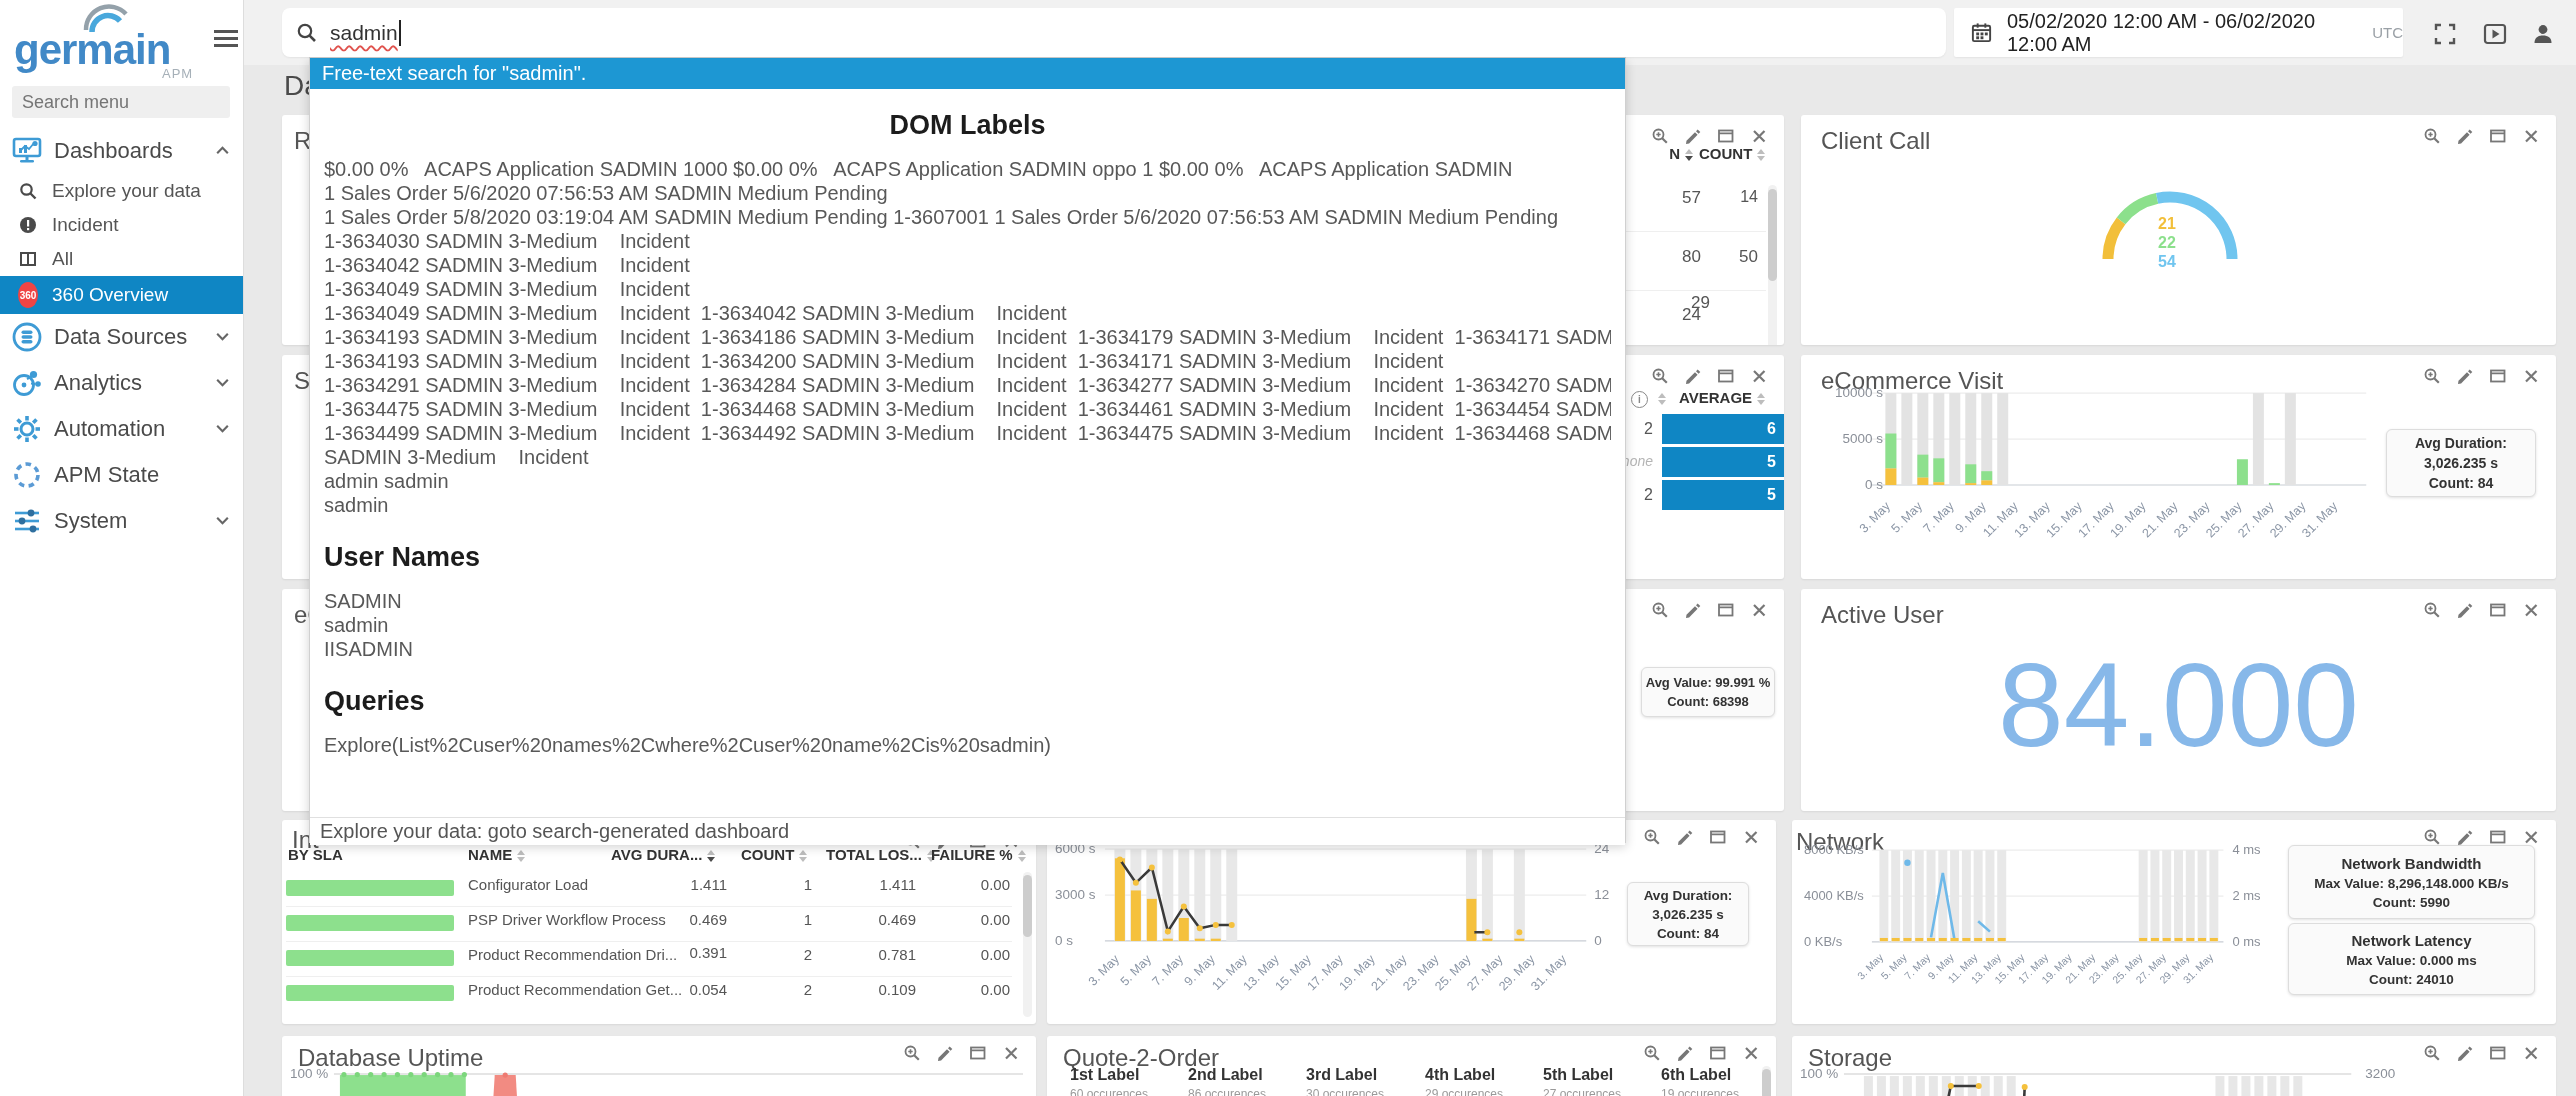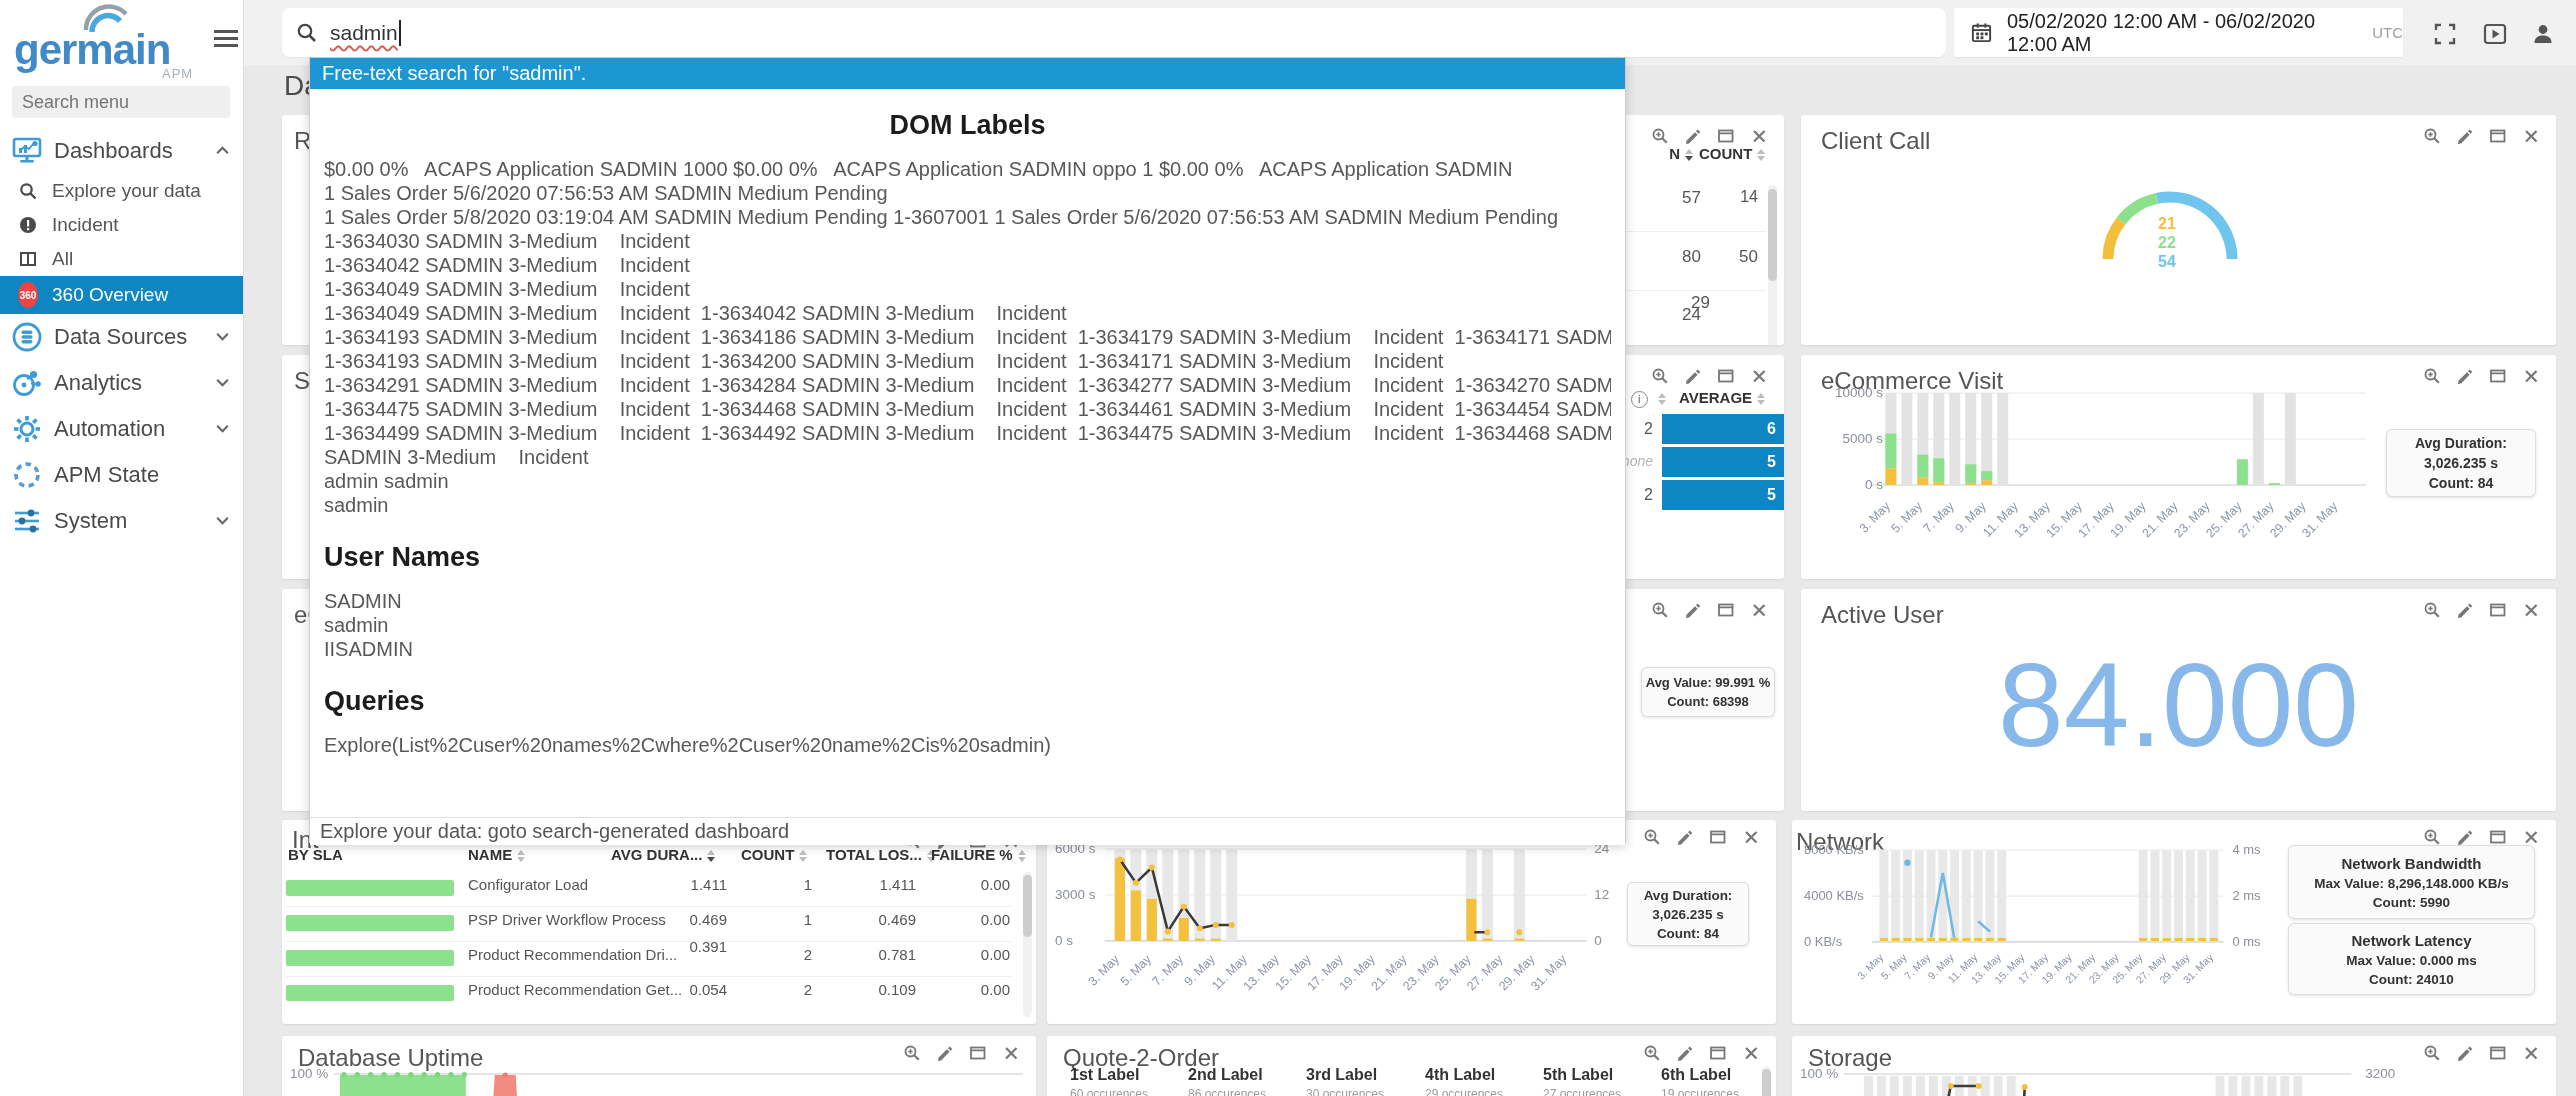--- a/index.html
+++ b/index.html
@@ -628,21 +628,21 @@
       <div class="sep" style="left:4px;right:24px;top:86px"></div>
       <div style="position:absolute;left:4px;top:95px;width:168px;height:16px;background:#8de08d;border-radius:2px"></div>
       <div class="vcell" style="left:186px;top:91px;font-size:15px">PSP Driver Workflow Process</div>
       <div class="vcell" style="left:369px;top:91px;width:76px;text-align:right;font-size:15px">0.469</div>
       <div class="vcell" style="left:469px;top:91px;width:61px;text-align:right;font-size:15px">1</div>
       <div class="vcell" style="left:559px;top:91px;width:75px;text-align:right;font-size:15px">0.469</div>
       <div class="vcell" style="left:654px;top:91px;width:74px;text-align:right;font-size:15px">0.00</div>
       <div class="sep" style="left:4px;right:24px;top:121px"></div>
       <div style="position:absolute;left:4px;top:130px;width:168px;height:16px;background:#8de08d;border-radius:2px"></div>
       <div class="vcell" style="left:186px;top:126px;font-size:15px">Product Recommendation Dri...</div>
-      <div class="vcell" style="left:369px;top:118px;width:76px;text-align:right;font-size:15px">0.391</div>
+      <div class="vcell" style="left:369px;top:124px;width:76px;text-align:right;font-size:15px">0.391</div>
       <div class="vcell" style="left:469px;top:126px;width:61px;text-align:right;font-size:15px">2</div>
       <div class="vcell" style="left:559px;top:126px;width:75px;text-align:right;font-size:15px">0.781</div>
       <div class="vcell" style="left:654px;top:126px;width:74px;text-align:right;font-size:15px">0.00</div>
       <div class="sep" style="left:4px;right:24px;top:156px"></div>
       <div style="position:absolute;left:4px;top:165px;width:168px;height:16px;background:#8de08d;border-radius:2px"></div>
       <div class="vcell" style="left:186px;top:161px;font-size:15px">Product Recommendation Get...</div>
       <div class="vcell" style="left:369px;top:161px;width:76px;text-align:right;font-size:15px">0.054</div>
       <div class="vcell" style="left:469px;top:161px;width:61px;text-align:right;font-size:15px">2</div>
       <div class="vcell" style="left:559px;top:161px;width:75px;text-align:right;font-size:15px">0.109</div>
       <div class="vcell" style="left:654px;top:161px;width:74px;text-align:right;font-size:15px">0.00</div>

